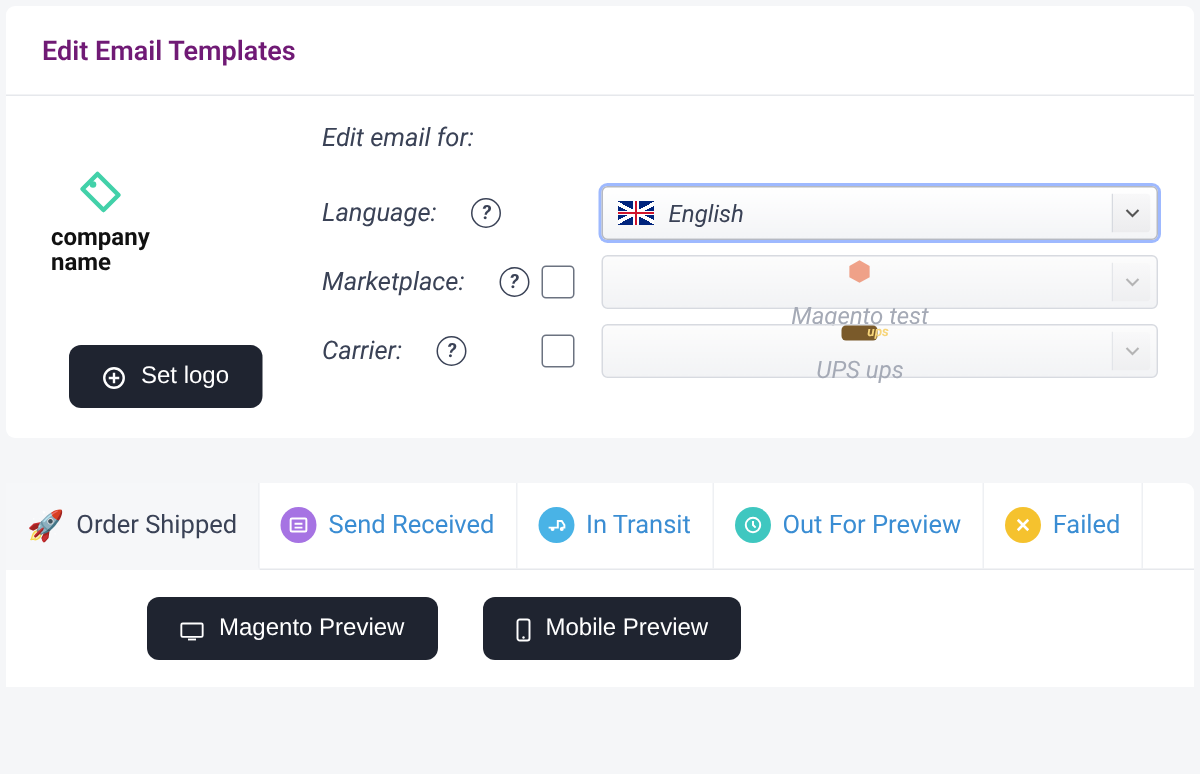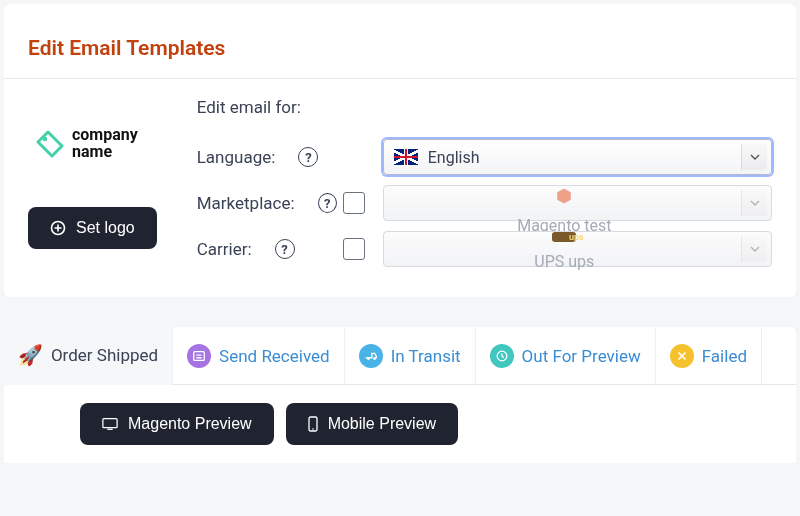--- a/index.html
+++ b/index.html
@@ -14,63 +14,64 @@
   .card {
     background: #fff;
     border-radius: 6px;
     margin: 4px 4px 0 4px;
   }
   .card-header {
     padding: 20px 24px 18px 24px;
     border-bottom: 1px solid #e6e8ec;
   }
   .card-header h1 {
-    font-size: 21px;
+    font-size: 18px;
     font-weight: 600;
-    color: #c2410c;
-    margin-top: 12px;
+    color: #701a75;
   }
   .card-body {
     padding: 18px 24px 20px 24px;
     display: flex;
     gap: 40px;
   }
   .logo-col {
     display: flex;
     flex-direction: column;
     align-items: flex-start;
     gap: 46px;
     padding-top: 30px;
   }
   .logo {
     display: flex;
     align-items: center;
     gap: 6px;
     padding-left: 6px;
+    flex-direction: column;
   }
   .logo-mark {
     width: 32px; height: 32px;
     display:flex; align-items:center; justify-content:center;
   }
   .logo-text { line-height: 1.05; font-weight:700; font-size:16px; color:#111; }
   .btn-dark {
     background: #1f2430;
     color: #fff;
     border: none;
     border-radius: 8px;
     padding: 12px 22px;
     font-size: 16px;
     font-weight: 500;
     display: inline-flex;
-    align-items: center;
+    align-items: flex-end;
     gap: 10px;
     cursor: pointer;
+    margin-left: 18px;
   }
   .btn-dark svg { flex-shrink:0; }
-  .form-col { flex: 1; }
+  .form-col { flex: 1; font-style: italic; }
   .edit-label { font-size: 17px; color:#3a4256; margin-bottom: 22px; }
   .form-row {
     display: grid;
     grid-template-columns: 140px 34px 1fr;
     align-items: center;
     gap: 6px;
     margin-bottom: 10px;
   }
   .form-row .lab {
     display:flex; align-items:center; gap:23px;

